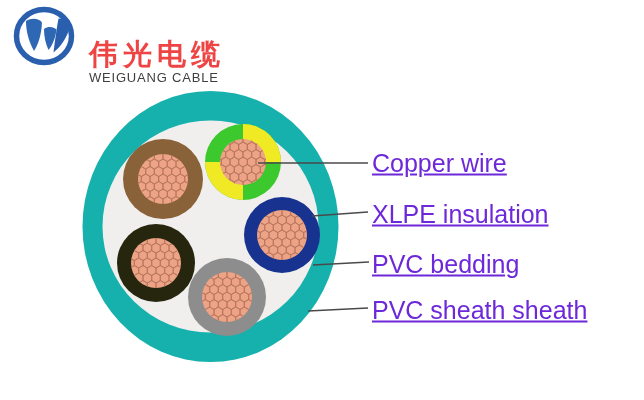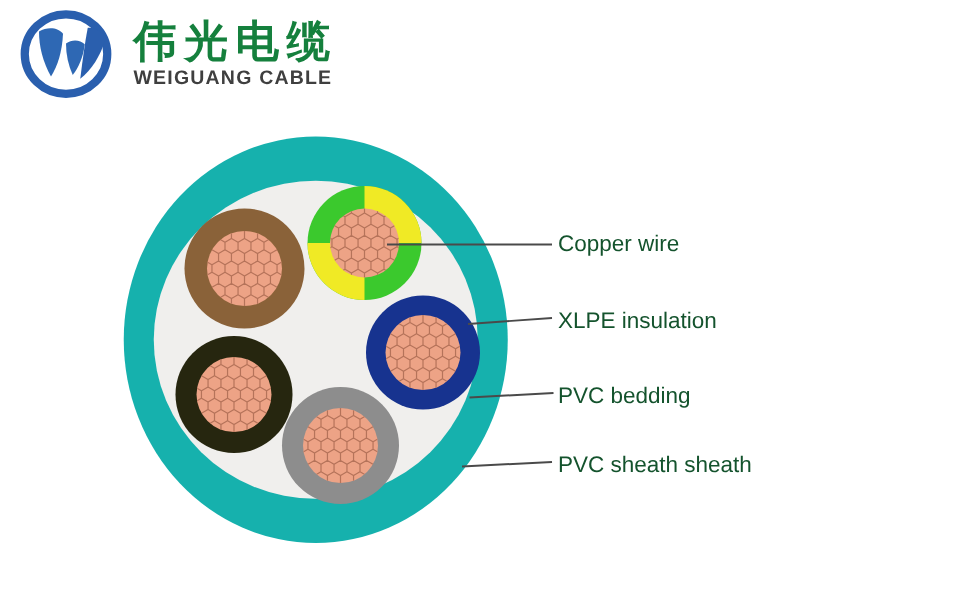--- a/index.html
+++ b/index.html
@@ -15,44 +15,46 @@
   }
   .logo{
     position:absolute;left:13px;top:6px;width:62px;height:60px;
   }
   .brand-text{
     position:absolute;left:89px;top:12px;
   }
   .brand-zh{
     font-size:29px;
     font-weight:bold;
-    color:#15803d;
+    color:#ef4444;
     letter-spacing:5px;
     line-height:32px;
     white-space:nowrap;
+    margin-top:26px;
   }
   .brand-en{
     font-size:13px;
-    font-weight:bold;
+    font-weight:normal;
     color:#3f3f3f;
     letter-spacing:0.8px;
     margin-top:0;
     white-space:nowrap;
   }
   .diagram{
     position:absolute;left:0;top:0;width:644px;height:400px;
   }
   .diagram svg{position:absolute;left:0;top:0;}
   .callout{
     position:absolute;
     left:372px;
     transform:translateY(-50%);
-    font-size:15px;
-    color:#14532d;
+    font-size:25px;
+    color:#6d28d9;
     white-space:nowrap;
+    text-decoration:underline;
   }
 </style>
 </head>
 <body>
 
 <div class="header">
   <svg class="logo" viewBox="0 0 62 60">
     <ellipse cx="31" cy="30" rx="27.5" ry="26.5" fill="#ffffff" stroke-width="5.5" stroke="#2a5fae"></ellipse>
     <path d="M13 15 C19 11.5 26 12.5 29 16.5 C28.5 28 25.5 38 21 45 C15.5 35 13 25 13 15 Z" fill="#2e68b4"></path>
     <path d="M31 23 C35 20 40.5 20.5 43.5 23.5 C42.5 32 39.5 39 35.5 44 C32.5 37.5 31 30.5 31 23 Z" fill="#2e68b4"></path>

